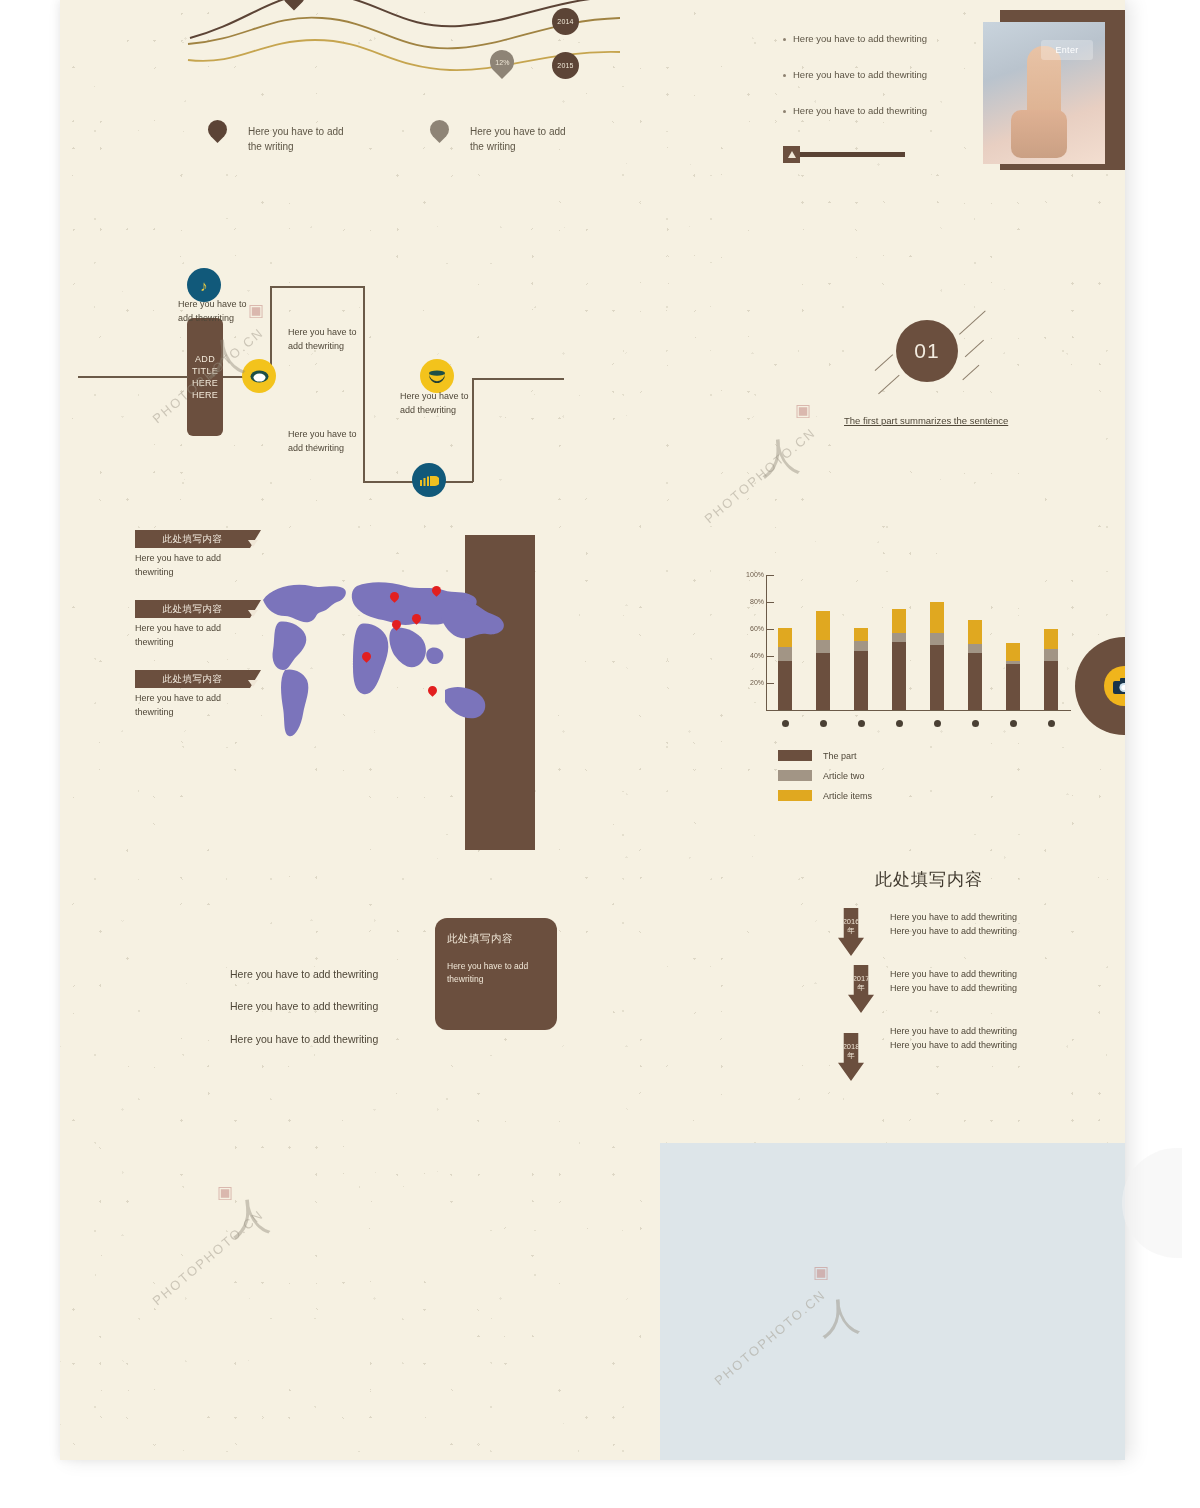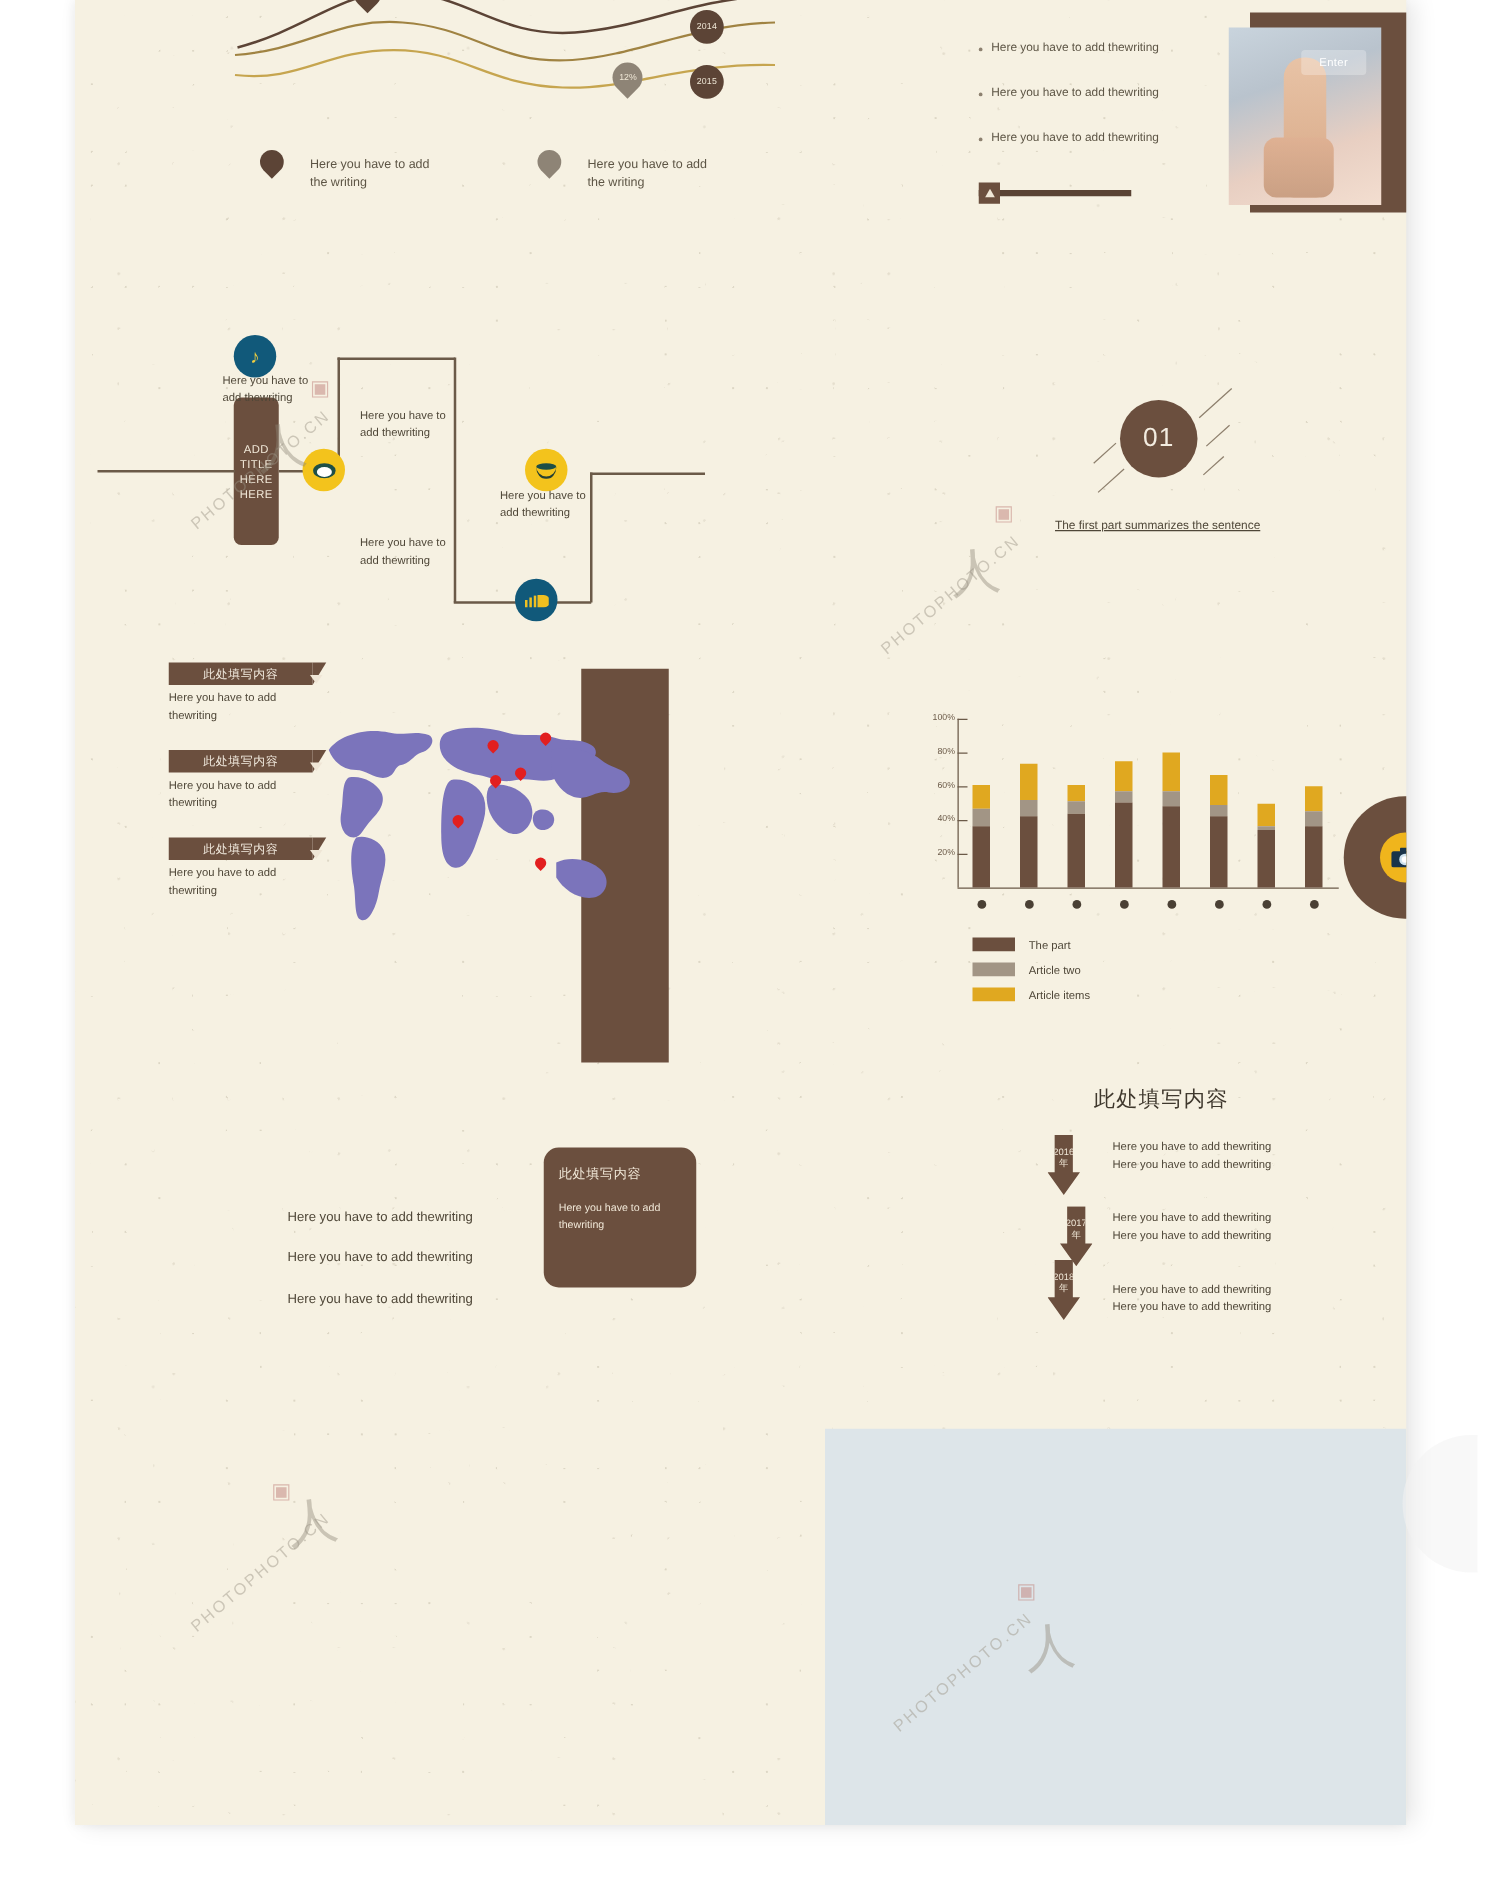--- a/index.html
+++ b/index.html
@@ -469,21 +469,21 @@
           <div>Here you have to add thewriting</div>
         </div>
         <div class="tl-arrow" style="left: 16px; top: 105px; margin-left: 12px;">
           <span>2017</span>
           <span>年</span>
         </div>
         <div class="tl-text" style="top: 107px;">
           <div>Here you have to add thewriting</div>
           <div>Here you have to add thewriting</div>
         </div>
-        <div class="tl-arrow" style="left: 18px; top: 148px; text-align: center;">
+        <div class="tl-arrow" style="left: 18px; top: 173px; text-align: center;">
           <span>2018</span>
           <span>年</span>
         </div>
         <div class="tl-text" style="top: 164px;">
           <div>Here you have to add thewriting</div>
           <div>Here you have to add thewriting</div>
         </div>
       </div>
   </div>
 

